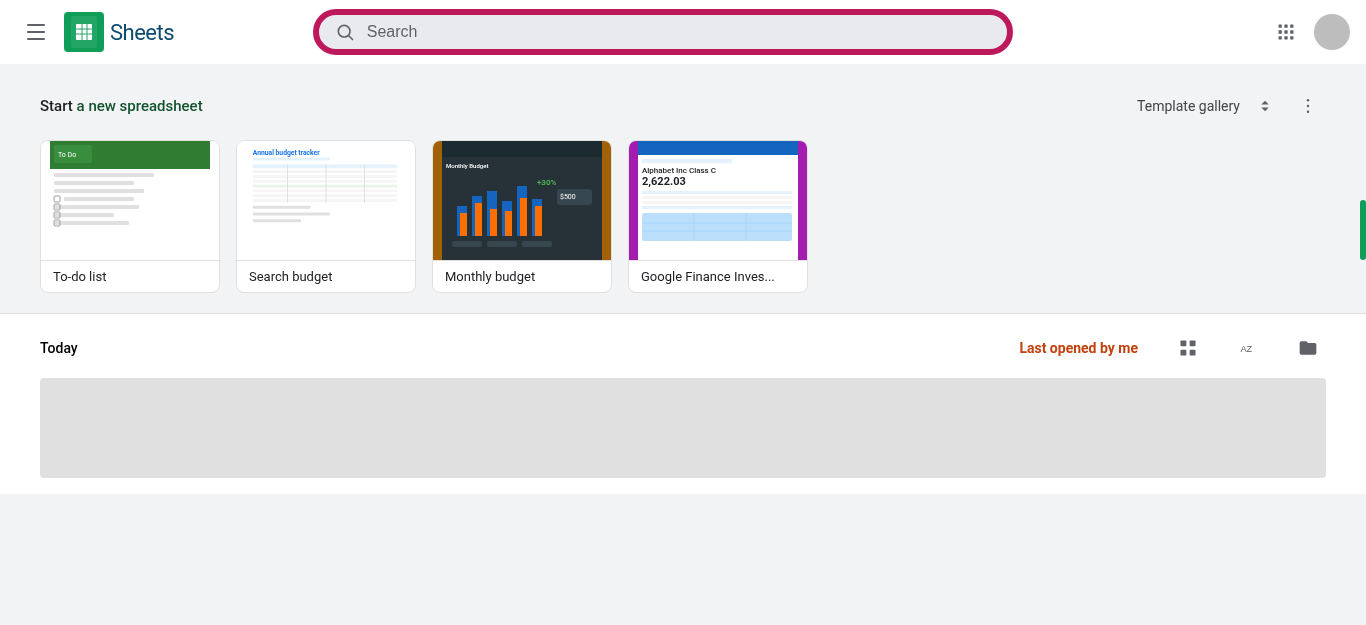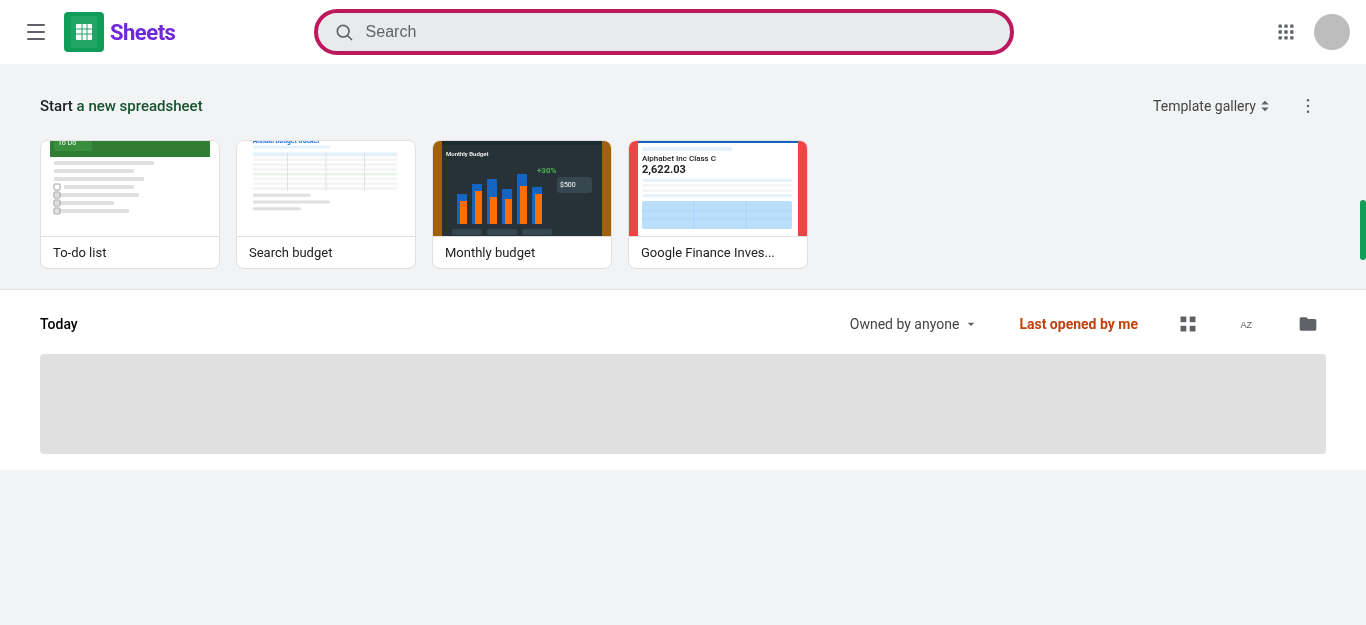--- a/index.html
+++ b/index.html
@@ -29,37 +29,37 @@
       display: flex; align-items: center; gap: 6px; margin-right: 8px; cursor: pointer; text-decoration: none;
     }
     .sheets-icon {
       width: 40px; height: 40px;
       background: #0f9d58;
       border-radius: 4px;
       display: flex; align-items: center; justify-content: center;
       position: relative;
     }
     .app-name {
-      font-size: 22px; color: #6d28d9; font-weight: 700; letter-spacing: -0.5px;
+      font-size: 22px; color: #0c4a6e; font-weight: 400; letter-spacing: -0.5px;
     }
 
     .search-container {
       flex: 1;
       max-width: 700px;
       margin: 0 auto;
     }
     .search-box {
       display: flex;
       align-items: center;
       background: #e8eaed;
       border-radius: 24px;
       padding: 0 16px;
       height: 46px;
       gap: 12px;
-      border: 4px solid #be185d;
+      border: 6px solid #be185d;
     }
     .search-icon-svg { color: #5f6368; flex-shrink: 0; }
     .search-input {
       border: none; background: transparent; outline: none;
       font-size: 16px; color: #202124; width: 100%;
     }
     .search-input::placeholder { color: #5f6368; }
 
     .header-right {
       display: flex; align-items: center; gap: 8px; margin-left: auto;
@@ -86,21 +86,21 @@
       margin-bottom: 16px;
     }
     .start-label {
       font-size: 15px; color: #202124; font-weight: 500;
     }
     .start-label a { color: #14532d; text-decoration: none; }
     .templates-header-right {
       display: flex; align-items: center; gap: 8px;
     }
     .template-gallery-btn {
-      display: flex; align-items: center; gap: 0;
+      display: flex; align-items: center; gap: 16px;
       font-size: 14px; color: #444; cursor: pointer;
       padding: 6px 8px; border-radius: 4px;
     }
     .more-btn {
       width: 36px; height: 36px;
       border-radius: 50%;
       display: flex; align-items: center; justify-content: center;
       cursor: pointer; color: #5f6368;
     }
 
@@ -112,21 +112,21 @@
       background: #fff;
       border-radius: 8px;
       border: 1px solid #e0e0e0;
       overflow: hidden;
       cursor: pointer;
       transition: box-shadow 0.2s;
       flex: 1;
       max-width: 180px;
     }
     .card-preview {
-      height: 96px;
+      height: 120px;
       display: flex; align-items: center; justify-content: center;
       background: #fff;
       border-bottom: 1px solid #e0e0e0;
       overflow: hidden;
     }
 
     
     .blank-preview {
       background: #fff;
     }
@@ -358,21 +358,21 @@
 
           <text x="95" y="44" font-size="8" fill="#4caf50" font-weight="bold">+30%</text>
           <rect x="115" y="48" width="35" height="16" rx="3" fill="#37474f"></rect>
           <text x="118" y="58" font-size="7" fill="#fff">$500</text>
         </svg>
       </div>
       <div class="card-label">Monthly budget</div>
     </div>
 
     <div class="template-card">
-      <div class="card-preview" style="padding:0;background:#ef4444;">
+      <div class="card-preview" style="padding:0;background:#a21caf;">
         <svg width="100%" height="120" viewBox="0 0 160 120" preserveAspectRatio="xMidYMid meet">
           <rect width="160" height="120" fill="#fff"></rect>
           <rect width="160" height="14" fill="#1565c0"></rect>
           <rect x="4" y="18" width="90" height="4" rx="1" fill="#e3f2fd"></rect>
           <text x="4" y="32" font-size="8" fill="#202124" font-weight="500">Alphabet Inc Class C</text>
           <text x="4" y="44" font-size="11" fill="#202124" font-weight="bold">2,622.03</text>
           <rect x="4" y="50" width="150" height="3" rx="1" fill="#e3f2fd"></rect>
           <rect x="4" y="55" width="150" height="3" rx="1" fill="#f5f5f5"></rect>
           <rect x="4" y="60" width="150" height="3" rx="1" fill="#f5f5f5"></rect>
           <rect x="4" y="65" width="150" height="3" rx="1" fill="#e3f2fd"></rect>
@@ -386,26 +386,20 @@
       </div>
       <div class="card-label">Google Finance Inves...</div>
     </div>
   </div>
 </div>
 
 <div class="recent-section">
   <div class="recent-header">
     <span class="recent-title">Today</span>
 
-    <div class="filter-btn">
-      <span>Owned by anyone</span>
-      <svg width="16" height="16" viewBox="0 0 24 24" fill="#5f6368">
-        <path d="M7 10l5 5 5-5z"></path>
-      </svg>
-    </div>
 
     <div class="last-opened-btn">
       <span>Last opened by me</span>
     </div>
 
     <div class="view-toggle-btn">
       <svg width="20" height="20" viewBox="0 0 24 24" fill="#5f6368">
         <rect x="3" y="3" width="7" height="7" rx="1"></rect>
         <rect x="14" y="3" width="7" height="7" rx="1"></rect>
         <rect x="3" y="14" width="7" height="7" rx="1"></rect>

